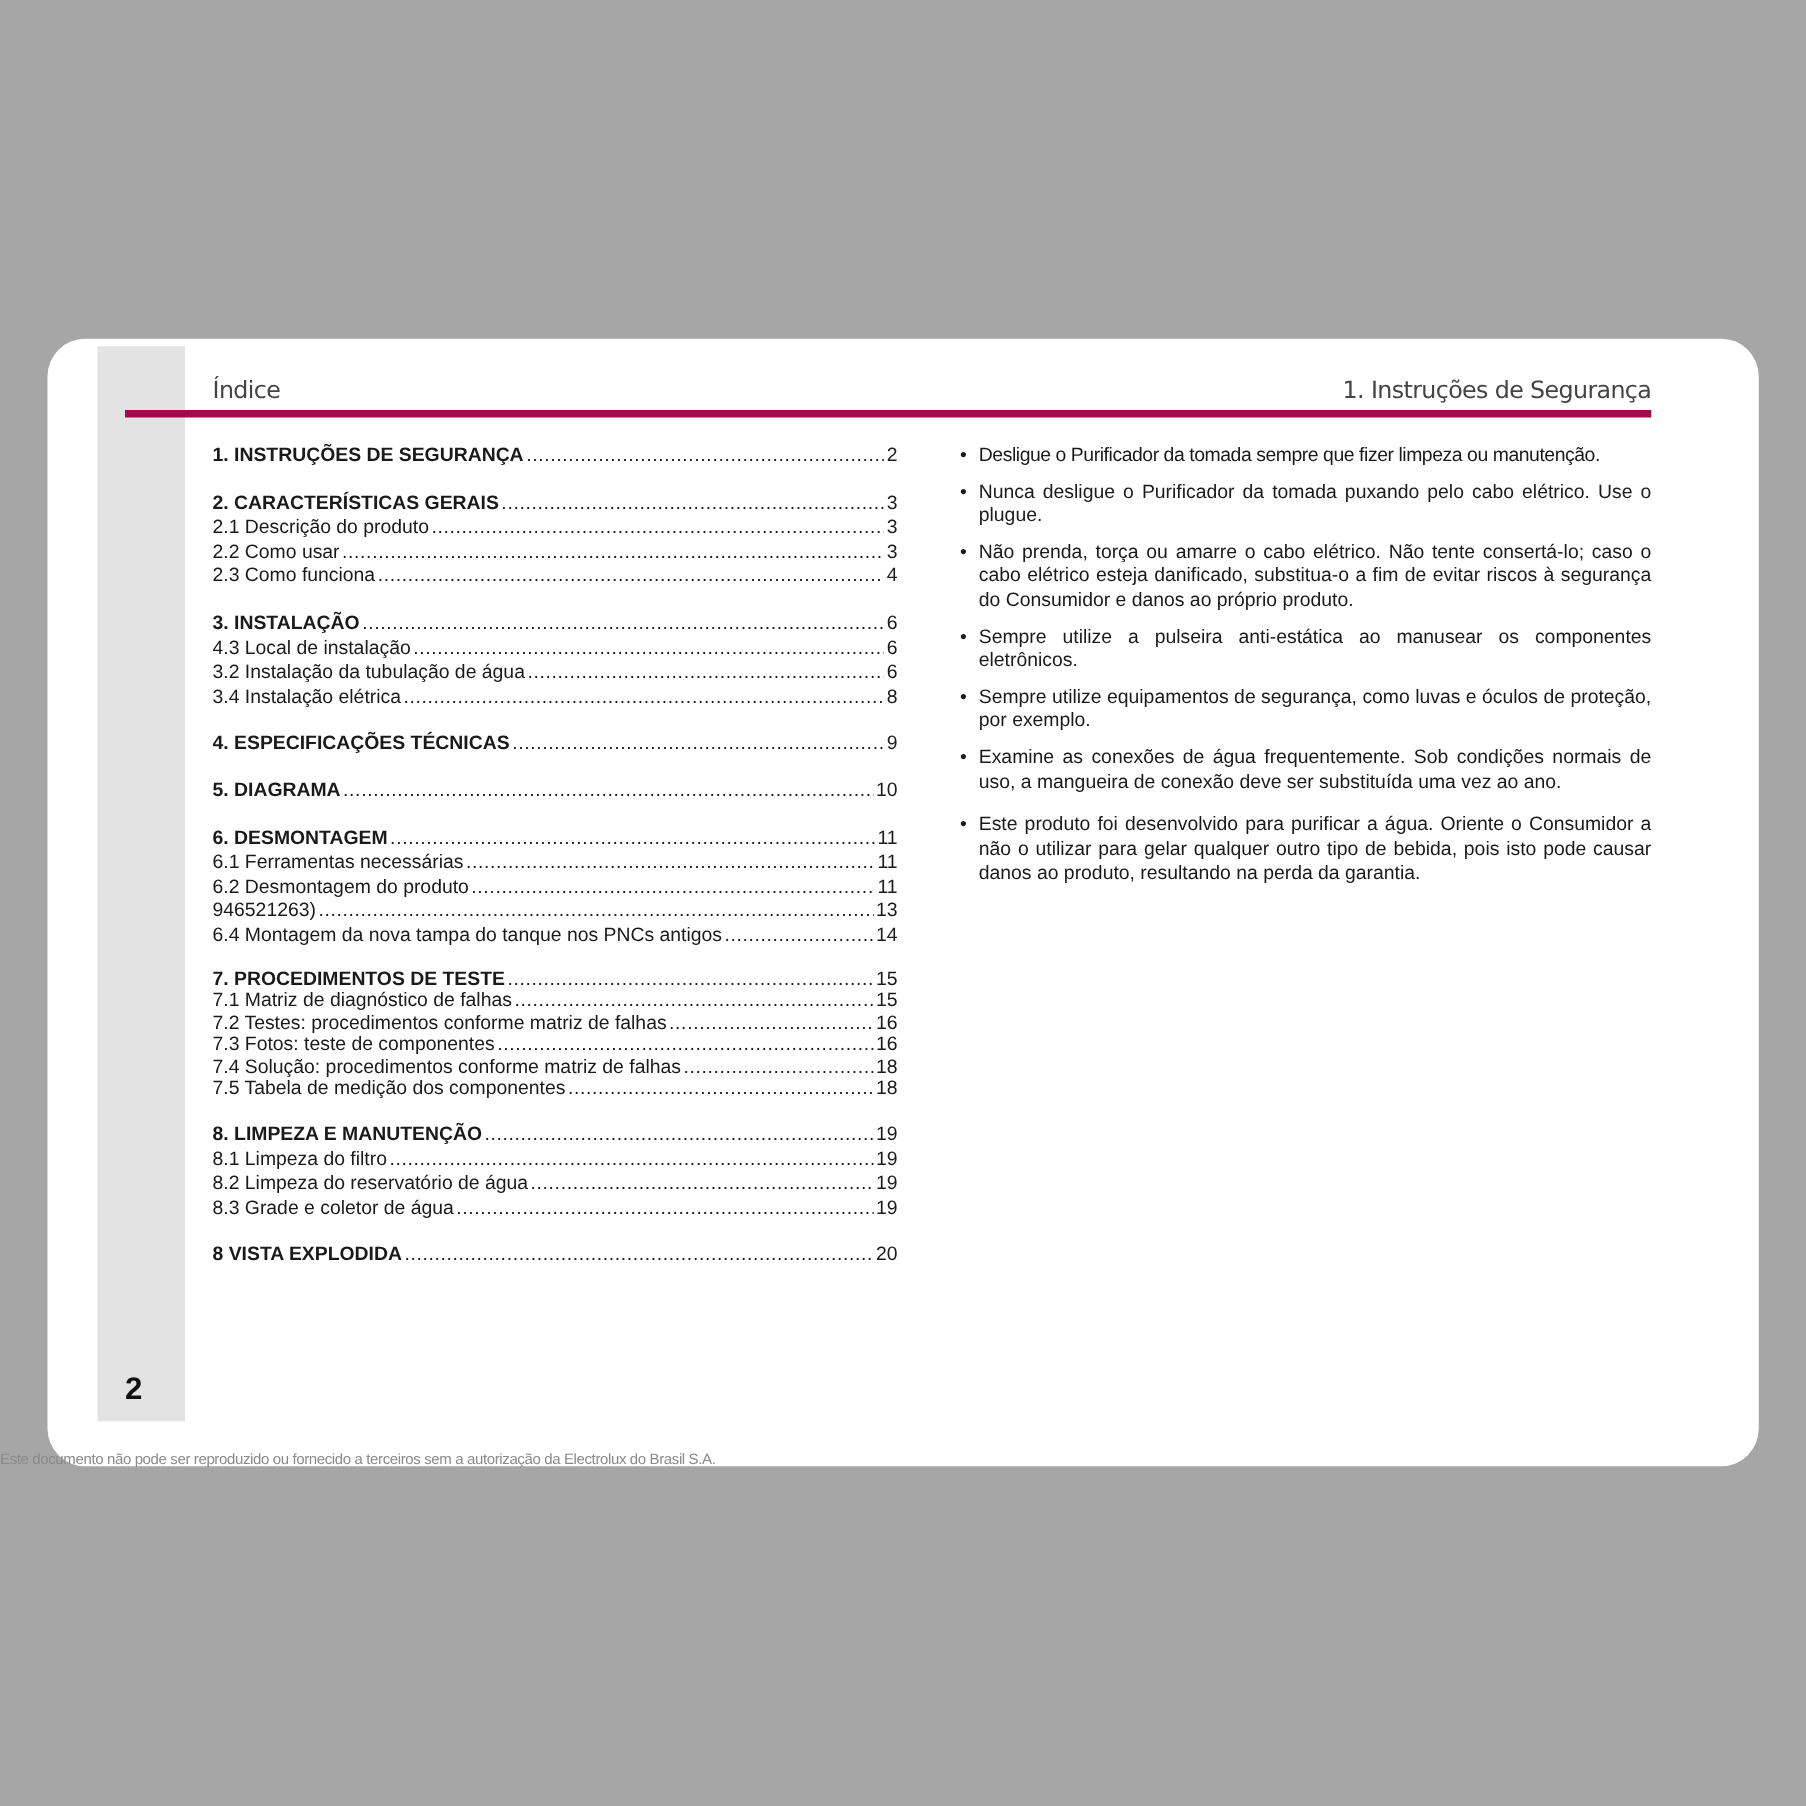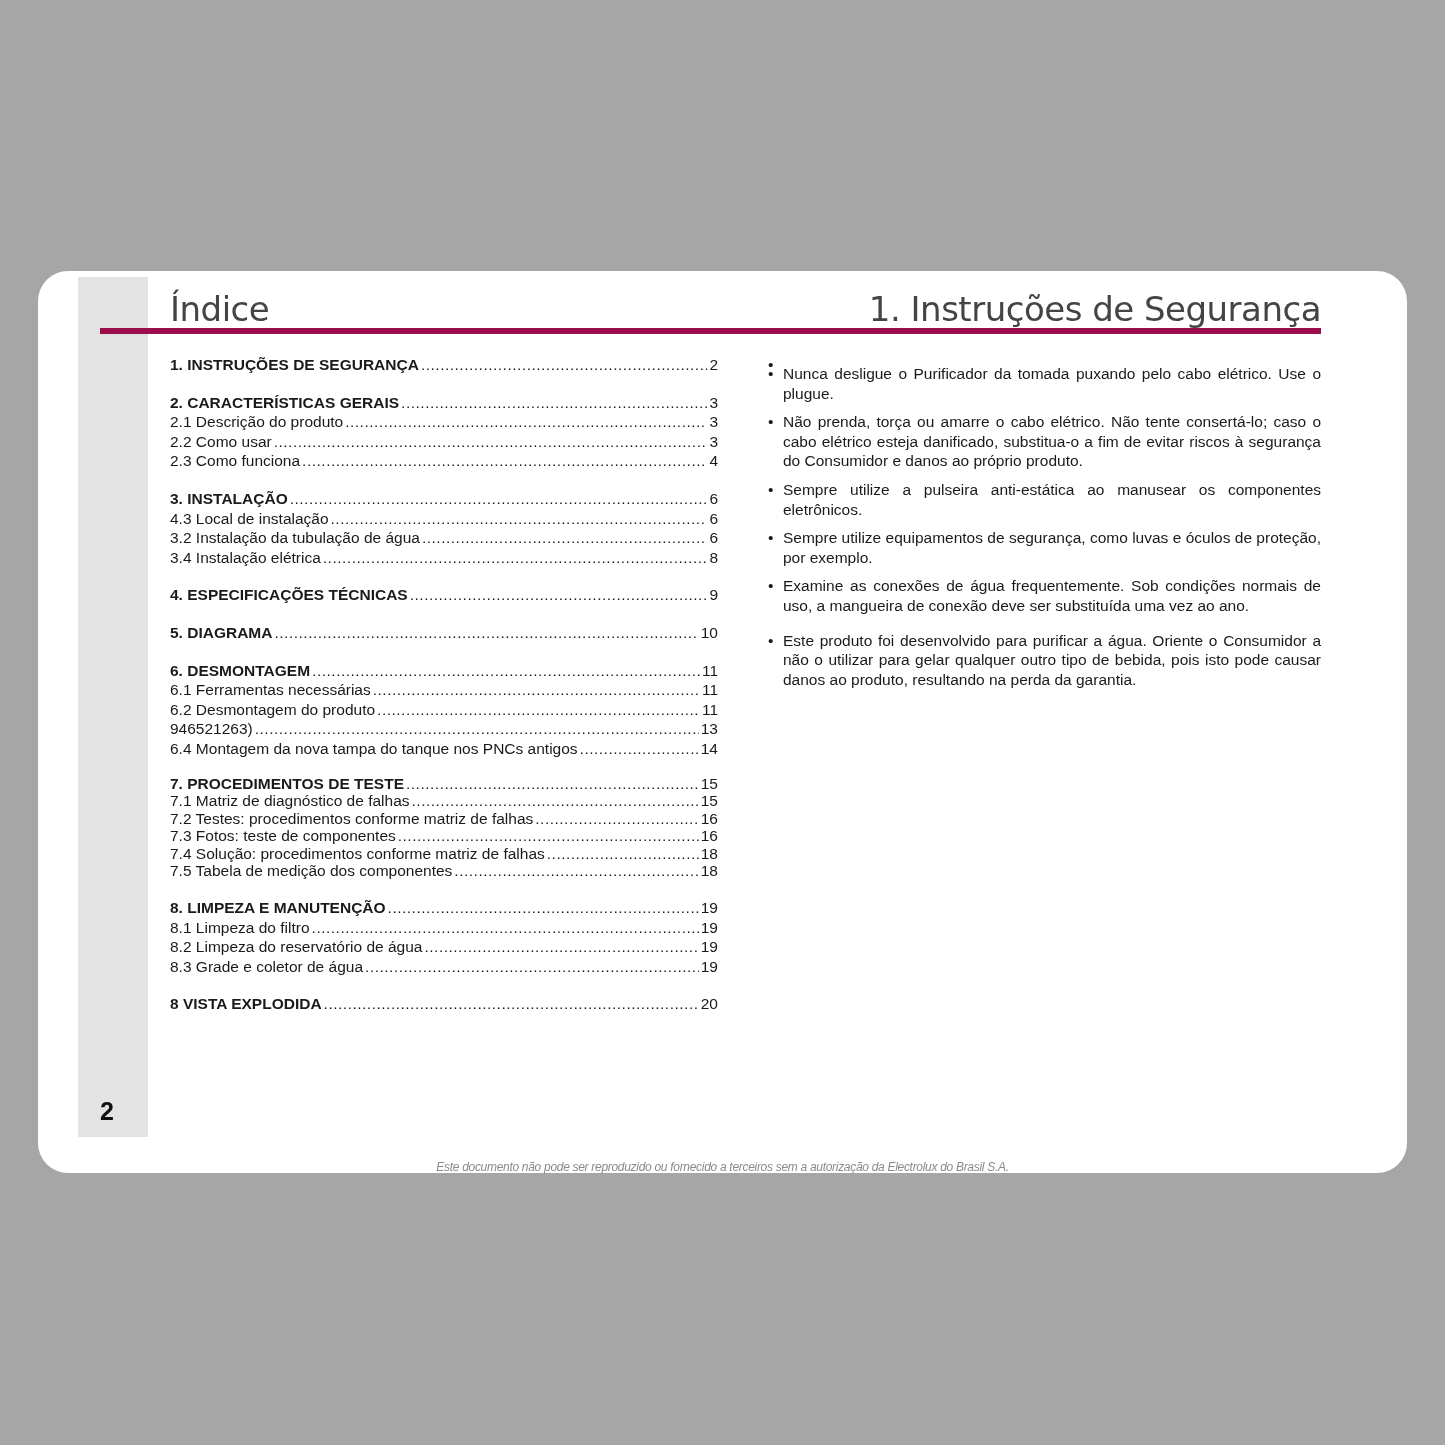--- a/index.html
+++ b/index.html
@@ -39,23 +39,23 @@
       top: 826px;
       text-align: left;
       padding-left: 22px;
       box-sizing: border-box;
       font-weight: bold;
       font-size: 25px;
       color: #111;
     }
     .heading {
       position: absolute;
-      top: 18px;
+      top: 30px;
       font-family: "DejaVu Sans", sans-serif;
-      font-size: 34px;
+      font-size: 19px;
       color: #444;
       letter-spacing: -0.5px;
     }
     .heading-left { left: 132px; }
     .heading-right { right: 86px; }
     .divider {
       position: absolute;
       left: 62px;
       top: 57px;
       width: 1221px;
@@ -125,22 +125,21 @@
     .bullet-dot {
       position: absolute;
       left: 3px;
       top: 0;
     }
     .footer-note {
       position: absolute;
       left: 0;
       right: 0;
       top: 1160px;
-      text-align: center;
-      font-style: italic;
+      text-align: left;
       font-size: 12px;
       color: #8a8a8a;
       letter-spacing: -0.3px;
     }
   </style>
 </head>
 <body>
 
 <div class="page">
   <div class="sidebar-strip"></div>
@@ -293,20 +292,21 @@
     <div class="toc-row major gap">
       <span class="toc-title">8 VISTA EXPLODIDA</span>
       <span class="toc-dots"></span>
       <span class="toc-page">20</span>
     </div>
   </div>
 
   <ul class="bullets">
     <li class="bullet">
       <span class="bullet-dot">•</span>
+      <span style="letter-spacing:-0.35px">Desligue o Purificador da tomada sempre que fizer limpeza ou manutenção.</span>
     </li>
     <li class="bullet">
       <span class="bullet-dot">•</span>
       <span>Nunca desligue o Purificador da tomada puxando pelo cabo elétrico. Use o plugue.</span>
     </li>
     <li class="bullet">
       <span class="bullet-dot">•</span>
       <span>Não prenda, torça ou amarre o cabo elétrico. Não tente consertá-lo; caso o cabo elétrico esteja danificado, substitua-o a fim de evitar riscos à segurança do Consumidor e danos ao próprio produto.</span>
     </li>
     <li class="bullet">

